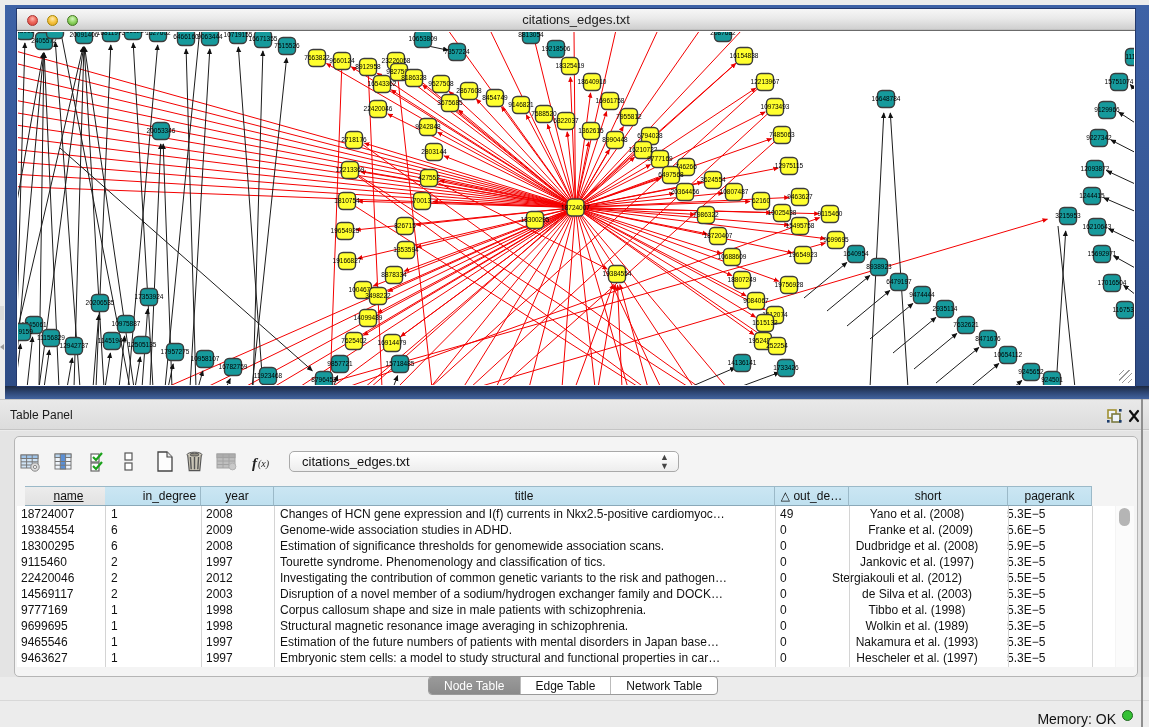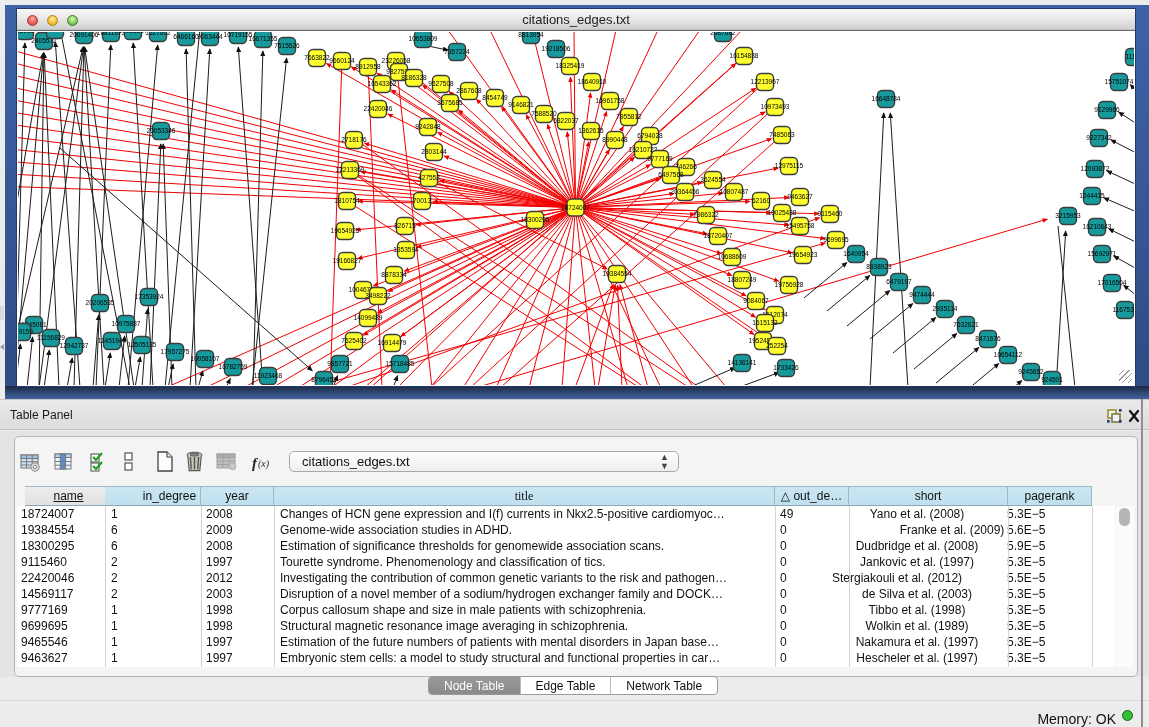--- a/index.html
+++ b/index.html
@@ -855,42 +855,42 @@
  <text x="0" y="14" font-family="Liberation Serif,serif" font-style="italic" font-weight="bold" font-size="15" fill="#222">f</text>
  <text x="6" y="13" font-family="Liberation Serif,serif" font-style="italic" font-size="10" fill="#222">(x)</text>
 </g>
 </svg>
     <div id="combo">citations_edges.txt<span class="arr">▲<br>▼</span></div>
   </div>
   <div id="thead">
         <div class="hc" style="left:8px;width:88px;background:linear-gradient(180deg,#ececec,#e2e2e2);text-decoration:underline;">name</div>
         <div class="hc" style="left:88px;width:96px;padding-left:34px;">in_degree</div>
         <div class="hc" style="left:184px;width:73px;">year</div>
-        <div class="hc" style="left:257px;width:501px;font-family:Liberation Serif, serif;">title</div>
+        <div class="hc" style="left:257px;width:501px;">title</div>
         <div class="hc" style="left:758px;width:74px;">△ out_de…</div>
         <div class="hc" style="left:832px;width:159px;">short</div>
         <div class="hc" style="left:991px;width:84px;">pagerank</div>
       </div>
   <div id="rows">
         <div class="row" style="top:0px">
           <span class="c" style="left:4px">18724007</span>
           <span class="c" style="left:94px">1</span>
           <span class="c" style="left:189px">2008</span>
           <span class="c" style="left:263px">Changes of HCN gene expression and I(f) currents in Nkx2.5‑positive cardiomyoc…</span>
           <span class="c" style="left:763px">49</span>
           <span class="c" style="left:815px;width:170px;text-align:center">Yano et al. (2008)</span>
           <span class="c" style="left:990px">5.3E−5</span>
         </div>
         <div class="row" style="top:16px">
           <span class="c" style="left:4px">19384554</span>
           <span class="c" style="left:94px">6</span>
           <span class="c" style="left:189px">2009</span>
           <span class="c" style="left:263px">Genome‑wide association studies in ADHD.</span>
           <span class="c" style="left:763px">0</span>
-          <span class="c" style="left:850px;width:170px;text-align:center">Franke et al. (2009)</span>
+          <span class="c" style="left:786px;width:170px;text-align:right">Franke et al. (2009)</span>
           <span class="c" style="left:990px">5.6E−5</span>
         </div>
         <div class="row" style="top:32px">
           <span class="c" style="left:4px">18300295</span>
           <span class="c" style="left:94px">6</span>
           <span class="c" style="left:189px">2008</span>
           <span class="c" style="left:263px">Estimation of significance thresholds for genomewide association scans.</span>
           <span class="c" style="left:763px">0</span>
           <span class="c" style="left:815px;width:170px;text-align:center">Dudbridge et al. (2008)</span>
           <span class="c" style="left:990px">5.9E−5</span>
@@ -939,21 +939,21 @@
           <span class="c" style="left:763px">0</span>
           <span class="c" style="left:815px;width:170px;text-align:center">Wolkin et al. (1989)</span>
           <span class="c" style="left:990px">5.3E−5</span>
         </div>
         <div class="row" style="top:128px">
           <span class="c" style="left:4px">9465546</span>
           <span class="c" style="left:94px">1</span>
           <span class="c" style="left:189px">1997</span>
           <span class="c" style="left:263px">Estimation of the future numbers of patients with mental disorders in Japan base…</span>
           <span class="c" style="left:763px">0</span>
-          <span class="c" style="left:815px;width:170px;text-align:center">Nakamura et al. (1997)</span>
+          <span class="c" style="left:815px;width:170px;text-align:center">Nakamura et al. (1993)</span>
           <span class="c" style="left:990px">5.3E−5</span>
         </div>
         <div class="row" style="top:144px">
           <span class="c" style="left:4px">9463627</span>
           <span class="c" style="left:94px">1</span>
           <span class="c" style="left:189px">1997</span>
           <span class="c" style="left:263px">Embryonic stem cells: a model to study structural and functional properties in car…</span>
           <span class="c" style="left:763px">0</span>
           <span class="c" style="left:815px;width:170px;text-align:center">Hescheler et al. (1997)</span>
           <span class="c" style="left:990px">5.3E−5</span>

